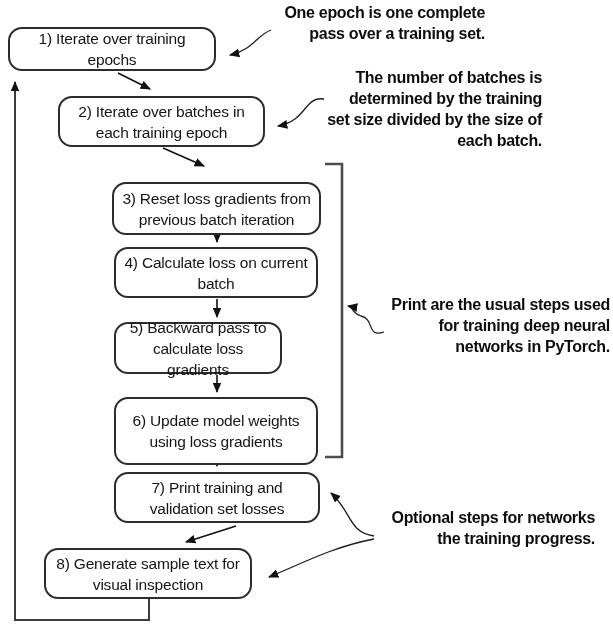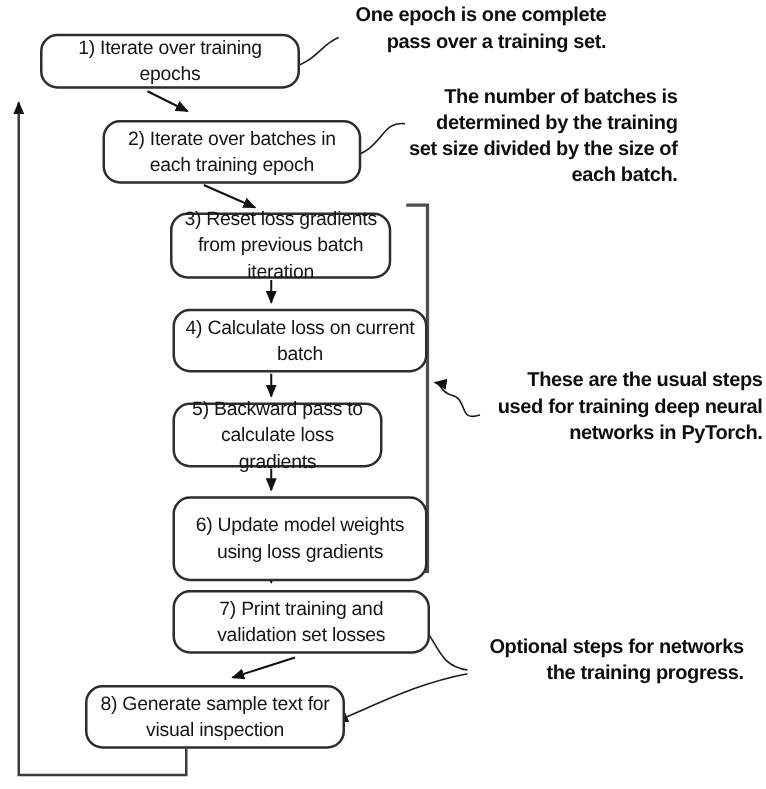--- a/index.html
+++ b/index.html
@@ -19,34 +19,33 @@
     background:#fff;
     display:flex;
     align-items:center;
     justify-content:center;
     text-align:center;
     font-size:15.5px;
     line-height:21px;
     letter-spacing:-0.2px;
     color:#151515;
     padding:16px 6px;
-    margin-left:24px;
   }
   .note{
     position:absolute;
     font-weight:700;
     font-size:16px;
     line-height:21px;
     letter-spacing:-0.3px;
     color:#0d0d0d;
     text-align:right;
   }
   #box1{left:8px;   top:27px;  width:208px; height:44px;}
   #box2{left:58px;  top:96px;  width:207px; height:51px;}
-  #box3{left:112px; top:170px; width:177px; height:53px;}
+  #box3{left:112px; top:182px; width:209px; height:53px;}
   #box4{left:114px; top:247px; width:204px; height:51px;}
   #box5{left:114px; top:322px; width:168px; height:52px;}
   #box6{left:114px; top:397px; width:204px; height:68px;}
   #box7{left:114px; top:472px; width:206px; height:51px;}
   #box8{left:44px;  top:548px; width:208px; height:51px;}
   #note1{left:271px; top:2px;   width:214px;}
   #note2{left:326px; top:67px;  width:216px;}
   #note3{left:386px; top:294px; width:224px;}
   #note4{left:383px; top:507px; width:212px;}
 </style>
@@ -85,16 +84,16 @@
   <div class="flow-box" id="box2">2) Iterate over batches in each training epoch</div>
   <div class="flow-box" id="box3">3) Reset loss gradients from previous batch iteration</div>
   <div class="flow-box" id="box4">4) Calculate loss on current batch</div>
   <div class="flow-box" id="box5">5) Backward pass to calculate loss gradients</div>
   <div class="flow-box" id="box6">6) Update model weights using loss gradients</div>
   <div class="flow-box" id="box7">7) Print training and validation set losses</div>
   <div class="flow-box" id="box8">8) Generate sample text for visual inspection</div>
 
   <div class="note" id="note1">One epoch is one complete pass over a training set.</div>
   <div class="note" id="note2">The number of batches is determined by the training set size divided by the size of each batch.</div>
-  <div class="note" id="note3">These are the usual steps used for training deep neural networks in PyTorch.</div>
+  <div class="note" id="note3">Print are the usual steps used for training deep neural networks in PyTorch.</div>
   <div class="note" id="note4">Optional steps for networks the training progress.</div>
 
 </div>
 
 </body></html>

